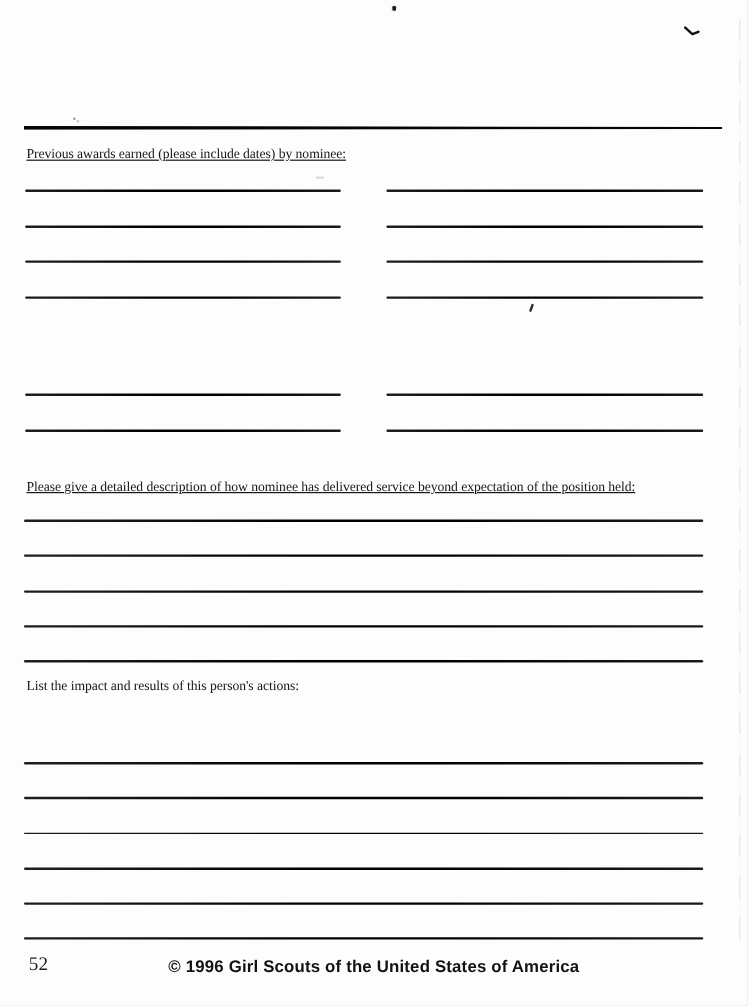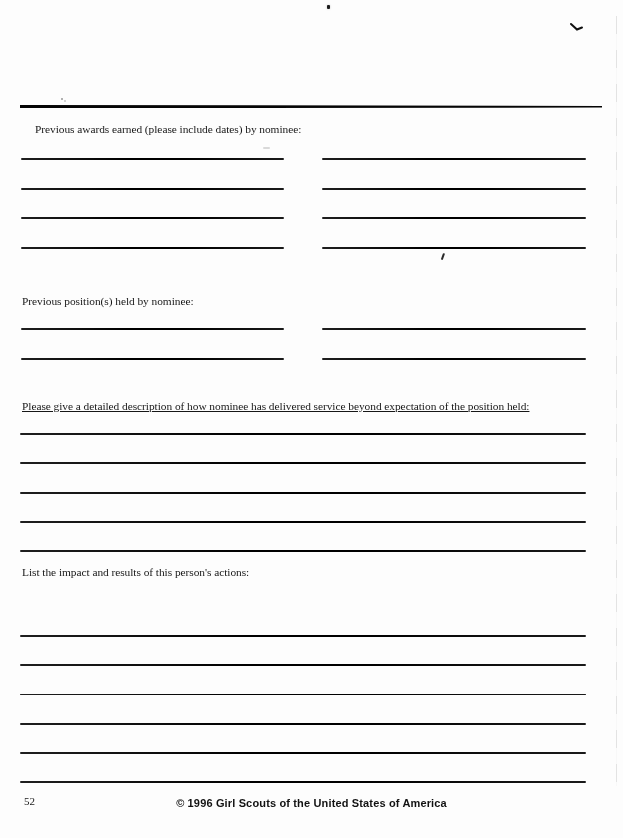--- a/index.html
+++ b/index.html
@@ -18,21 +18,21 @@
     background:#050505;
     clip-path:polygon(0 0,100% 26%,100% 74%,0 100%);
   }
   .form-label{
     position:absolute;
     font-size:11.4px;line-height:14px;
     letter-spacing:-0.05px;
     color:#171717;
     white-space:nowrap;
   }
-  #lbl-awards{left:35px;top:122px;}
+  #lbl-awards{left:22px;top:122px;text-decoration:underline;}
   #lbl-positions{left:22px;top:294px;}
   #lbl-description{left:22px;top:399px;text-decoration:underline;}
   #lbl-impact{left:22px;top:565px;}
 
   .lines{position:absolute;}
   #lines-awards{left:21px;top:130.5px;width:565px;}
   #lines-awards .write-row{height:29.5px;}
   #lines-positions{left:21px;top:300.5px;width:565px;}
   #lines-positions .write-row{height:29.5px;}
   #lines-description{left:20px;top:405.7px;width:566px;}
@@ -46,28 +46,28 @@
   .rule{
     height:1.8px;border-radius:1px;
     background:linear-gradient(90deg,#1f1f1f 0%,#000 40%,#000 62%,#1a1a1a 100%);
   }
   .rule.left{width:263px;}
   .rule.right{width:264px;}
   .rule.full{width:100%;}
 
   .page-number{
     position:absolute;left:24px;top:795px;
-    font-size:11px;color:#1b1b1b;
+    font-size:16px;color:#1b1b1b;
   }
   .copyright{
     position:absolute;left:0;top:797px;width:623px;
     text-align:center;
     font-family:"Liberation Sans", sans-serif;
     font-weight:bold;
-    font-size:11px;letter-spacing:0.15px;color:#121212;
+    font-size:14px;letter-spacing:0.15px;color:#121212;
     white-space:nowrap;
   }
 
   
   .speck-top{position:absolute;left:327px;top:5px;width:3px;height:4px;background:#1c1c1c;border-radius:1px;box-shadow:0 0 2px rgba(0,0,0,.25);}
   .tick-mark{position:absolute;left:570px;top:19px;}
   .comma-mark{position:absolute;left:442px;top:253px;width:1.7px;height:6.5px;background:#2a2a2a;transform:rotate(20deg);border-radius:1px;}
   .rule-speck{position:absolute;left:61px;top:98px;width:2px;height:2px;background:rgba(0,0,0,.4);border-radius:50%;box-shadow:3px 2px 0 rgba(0,0,0,.22);}
   .smudge{position:absolute;left:263px;top:147px;width:7px;height:2px;background:rgba(0,0,0,.14);border-radius:1px;}
   .edge-line{
@@ -95,21 +95,20 @@
       <div class="write-row">
         <span class="rule left"></span>
         <span class="rule right"></span>
       </div>
       <div class="write-row">
         <span class="rule left"></span>
         <span class="rule right"></span>
       </div>
     </div>
 
-  <div class="form-label" id="lbl-positions">Previous position(s) held by nominee:</div>
   <div class="lines" id="lines-positions">
       <div class="write-row">
         <span class="rule left"></span>
         <span class="rule right"></span>
       </div>
       <div class="write-row">
         <span class="rule left"></span>
         <span class="rule right"></span>
       </div>
     </div>

